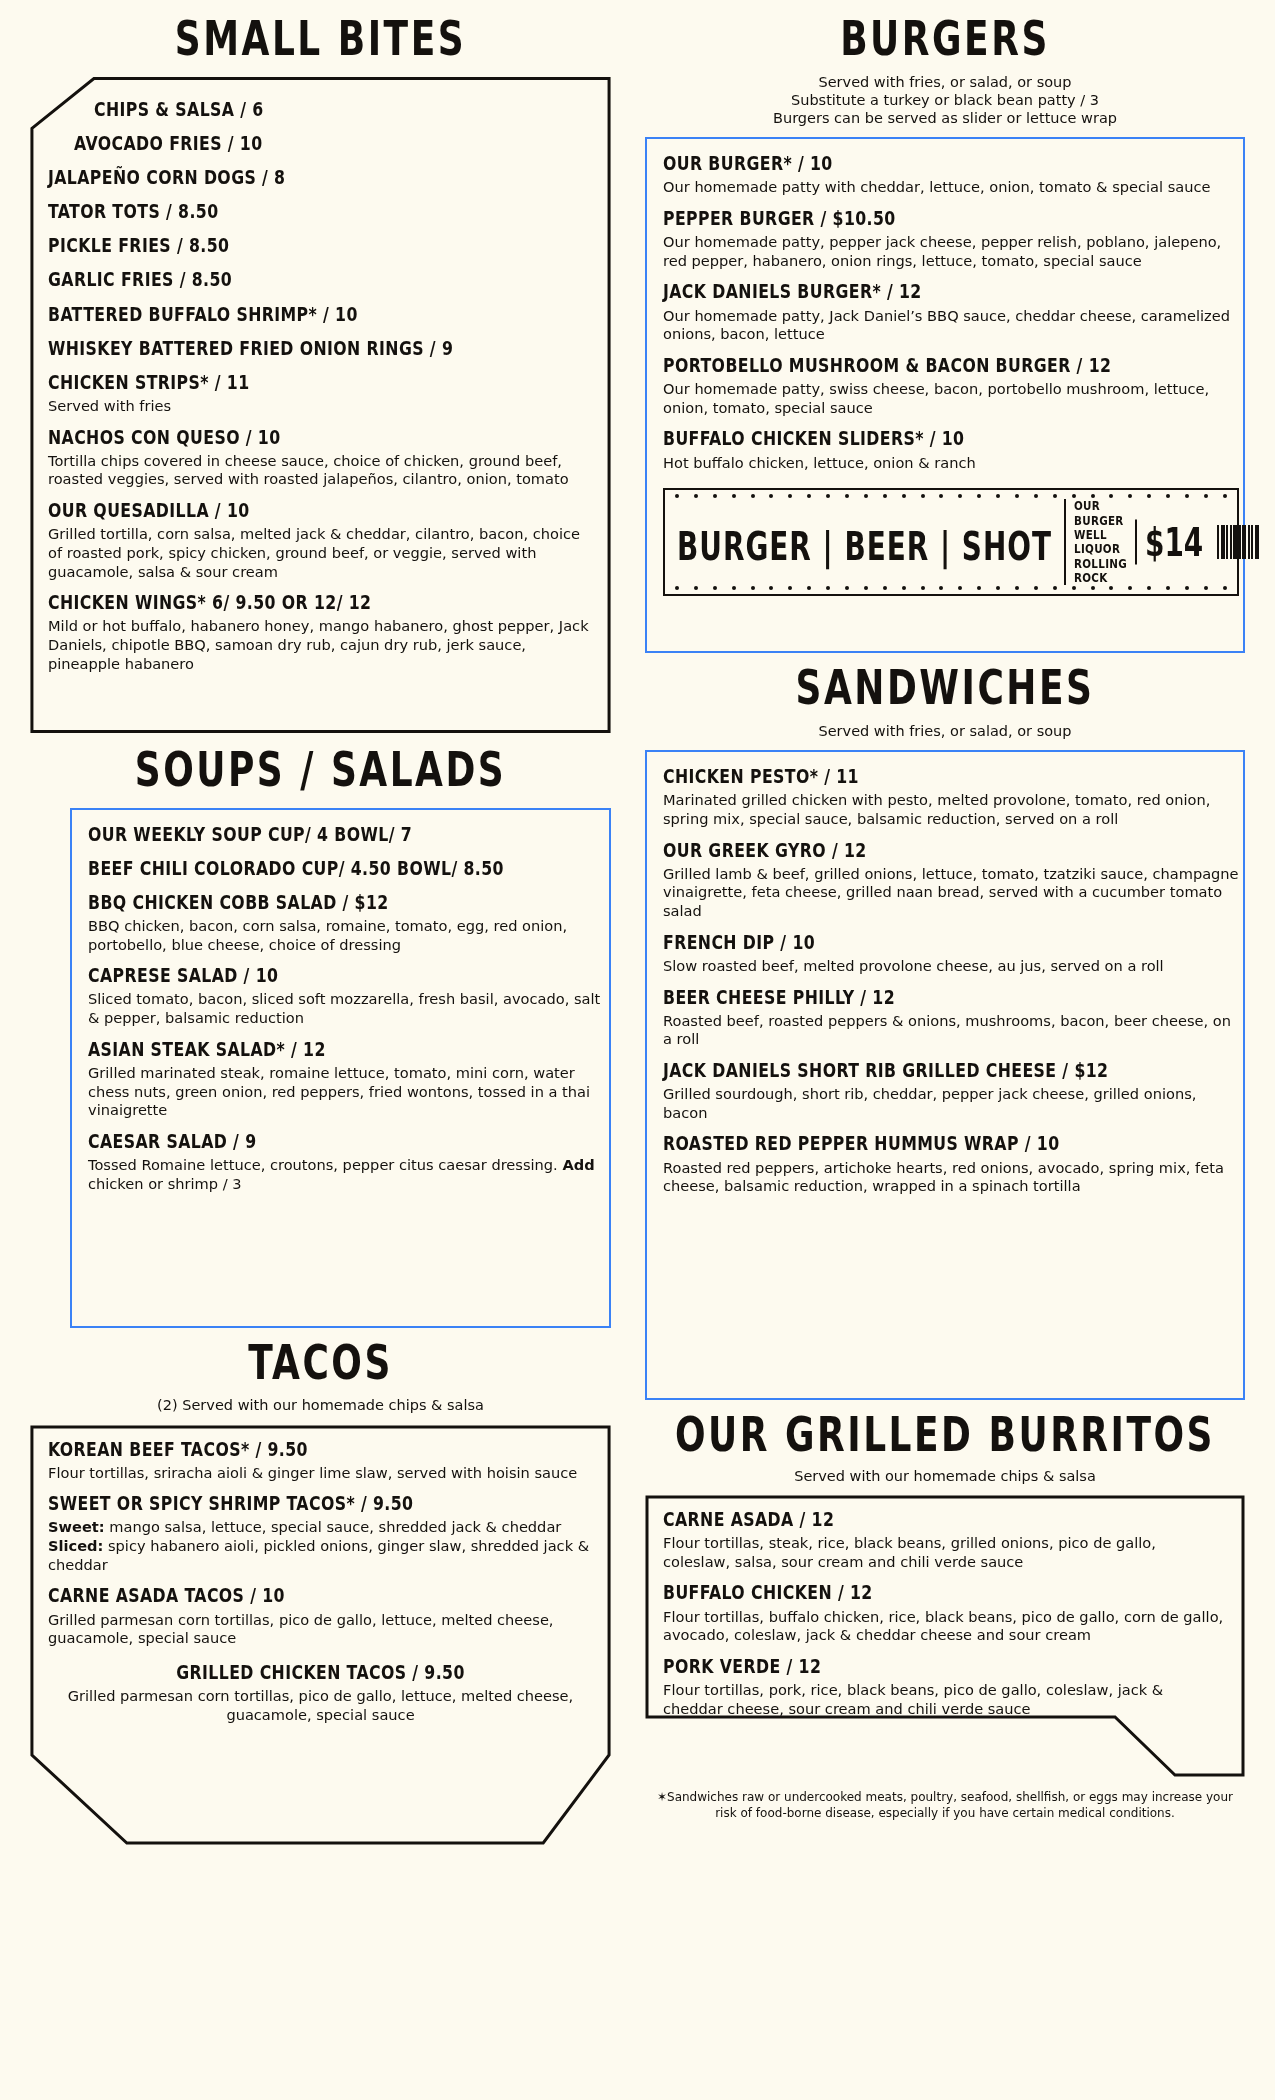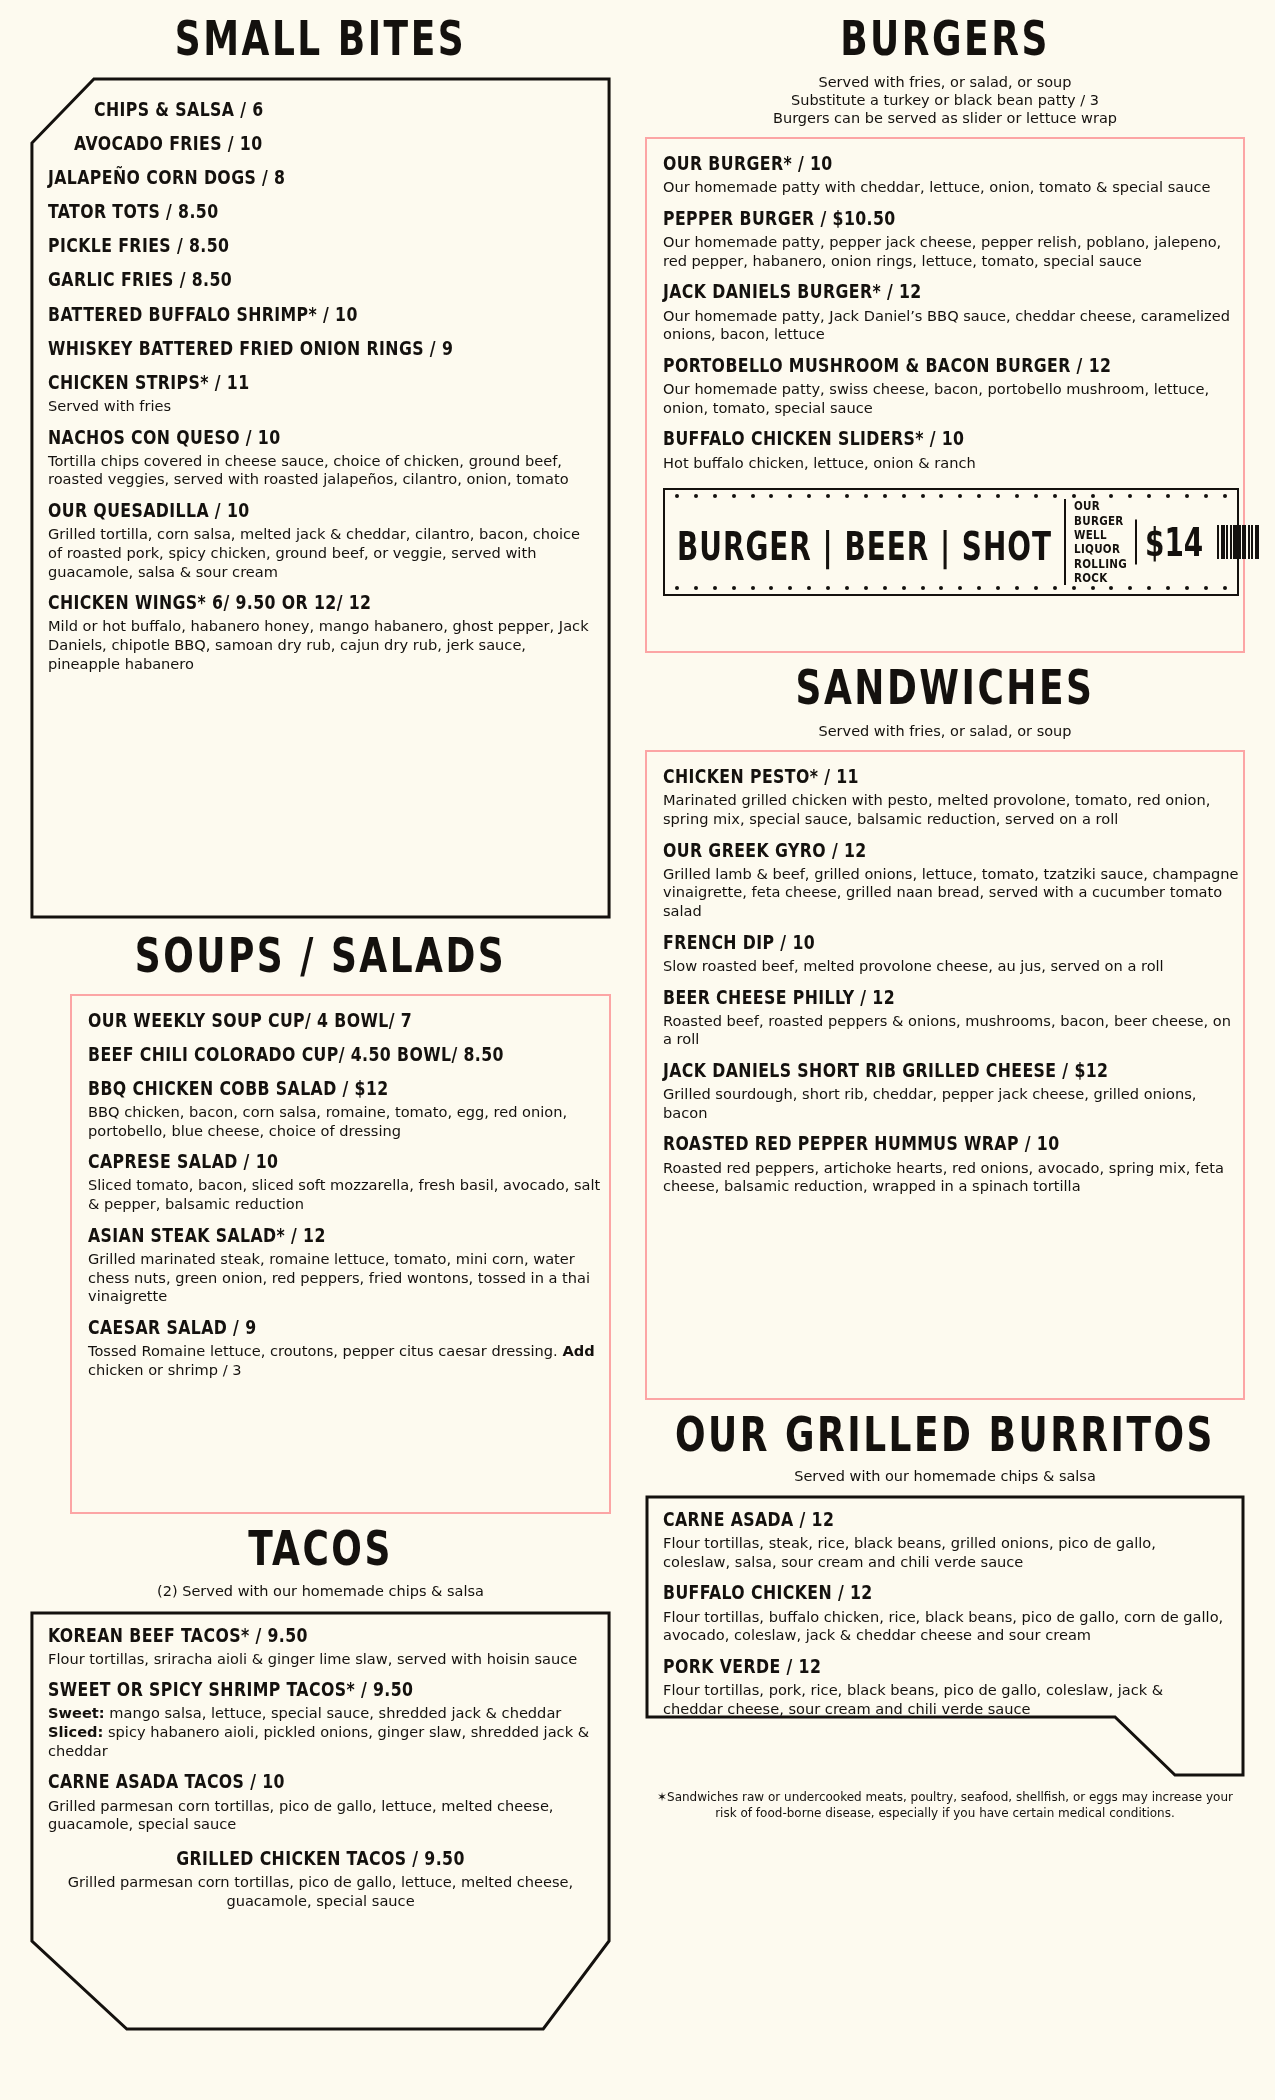--- a/index.html
+++ b/index.html
@@ -36,21 +36,21 @@
   .title-wrap { margin-bottom:12px; }
   .title-wrap.tight { margin-bottom:4px; }
   .section-sub {
     text-align:center;
     font-size:14.5px;
     line-height:1.25;
     margin:6px 0 6px 0;
   }
 
   .box {
-    border:2px solid #fca5a5;
+    border:2px solid #3b82f6;
     padding:14px 4px 14px 16px;
     box-sizing:border-box;
   }
   
   .svgbox { position:relative; }
   .svgbox > svg { position:absolute; top:0; left:0; width:100%; height:100%; pointer-events:none; }
   .svgbox > .inner { position:relative; padding:14px 18px; box-sizing:border-box; }
 
   .item { margin-bottom:11px; }
   .item:last-child { margin-bottom:0; }
@@ -139,21 +139,21 @@
 <body>
 
 <div class="page">
 
   <div class="col">
 
     <div class="title-wrap">
       <h2 class="section-title">Small Bites</h2>
     </div>
 
-    <div class="svgbox" style="height:842px;">
+    <div class="svgbox" style="height:656px;">
       <svg viewBox="0 0 600 842" preserveAspectRatio="none">
         <polygon points="2,66 66,2 598,2 598,840 2,840" fill="none" stroke="#14110e" stroke-width="3" vector-effect="non-scaling-stroke"></polygon>
       </svg>
       <div class="inner" style="padding-top:22px;">
         <div class="item indent1">
           <span class="item-name">CHIPS &amp; SALSA  /  6</span>
         </div>
         <div class="item indent2">
           <span class="item-name">AVOCADO FRIES /  10</span>
         </div>

